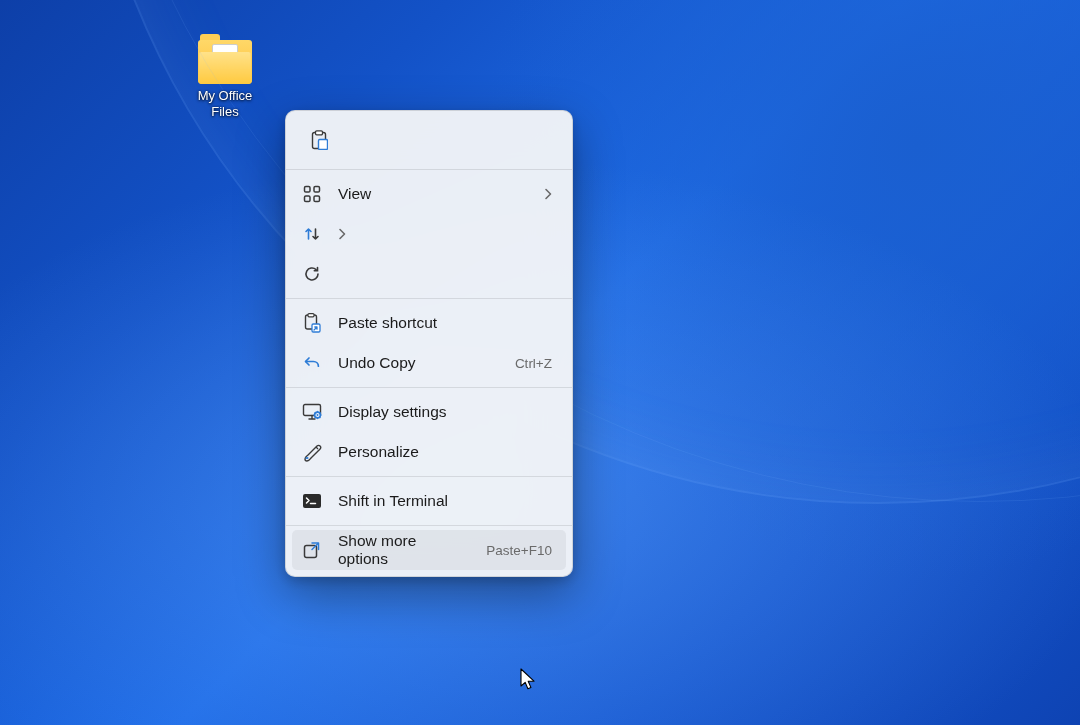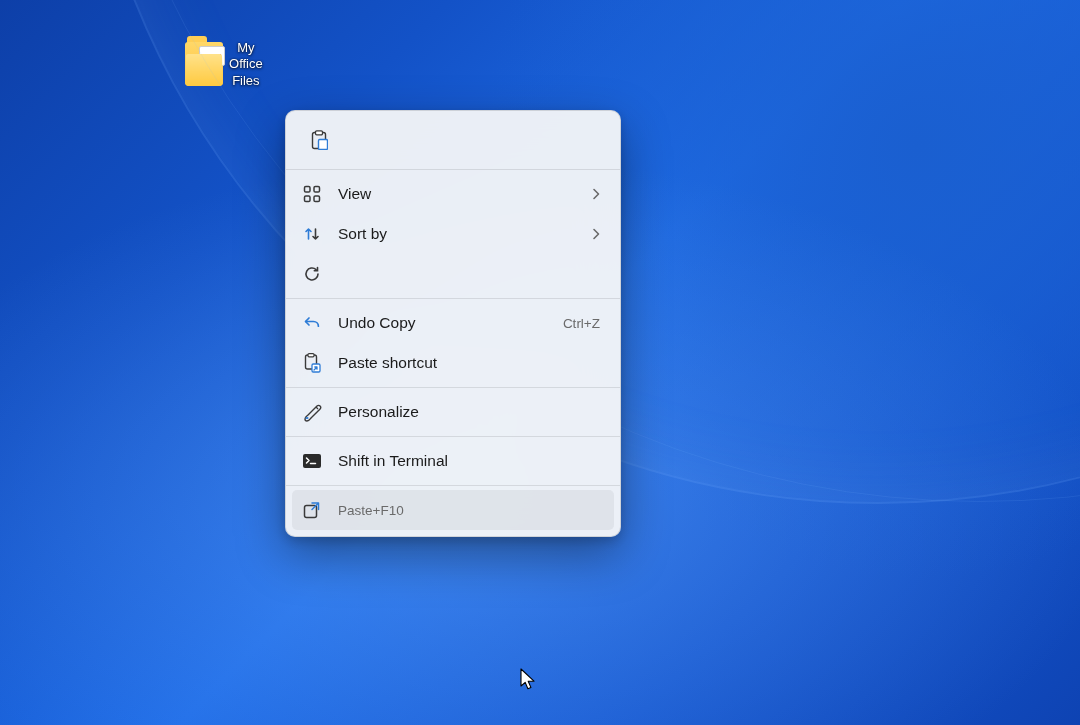--- a/index.html
+++ b/index.html
@@ -20,21 +20,21 @@
       border:2px solid rgba(120,180,255,0.18);
       box-shadow: inset 0 0 80px rgba(150,200,255,0.12);
     }
     body::after{
       width:1800px; height:1800px; top:-1300px; right:-800px;
       border:1px solid rgba(120,180,255,0.12);
     }
     
     .desktop-icon{
       position:absolute; top:40px; left:185px; width:80px;
-      display:flex; align-items:center; gap:4px;
+      display:flex; flex-direction:column; align-items:center; gap:4px;
       cursor:pointer;
     }
     .folder{ width:54px; height:44px; position:relative; }
     .folder-back{
       position:absolute; inset:0;
       background:linear-gradient(180deg,#ffd868 0%, #ffc23c 100%);
       border-radius:3px 3px 4px 4px;
     }
     .folder-tab{
       position:absolute; top:-6px; left:2px; width:20px; height:8px;
@@ -52,21 +52,21 @@
       display:flex; align-items:center; justify-content:center; gap:1px;
     }
     .mini{ width:5px; height:5px; }
     .mini.w{background:#2b579a;} .mini.x{background:#217346;} .mini.p{background:#d24726;}
     .icon-label{
       color:#fff; font-size:13px; line-height:1.25; text-align:center;
       text-shadow:0 1px 3px rgba(0,0,0,0.8),0 0 2px rgba(0,0,0,0.6);
     }
     
     .context-menu{
-      position:absolute; top:110px; left:285px; width:336px;
+      position:absolute; top:110px; left:285px; width:288px;
       background:rgba(248,248,248,0.94);
       border:1px solid rgba(0,0,0,0.12);
       border-radius:10px;
       box-shadow:0 18px 48px rgba(0,0,0,0.38), 0 4px 12px rgba(0,0,0,0.18);
       backdrop-filter:blur(20px);
       padding:6px; z-index:10;
     }
     .action-row{ padding:6px 8px 8px; display:flex; }
     .action-btn{
       width:38px; height:34px; border-radius:5px;
@@ -135,62 +135,73 @@
         </svg>
       </span>
   </div>
   <div class="menu-item">
     <span class="mi-icon">
         <svg width="18" height="18" viewBox="0 0 18 18" fill="none" stroke-width="1.6" stroke-linecap="round" stroke-linejoin="round">
           <path d="M5.5 14V4M3 6.5 5.5 4 8 6.5" stroke="#2e7cd6"></path>
           <path d="M12.5 4v10M10 11.5 12.5 14 15 11.5" stroke="#3a3a3a"></path>
         </svg>
       </span>
-    <span class="mi-label">Sort by</span>
     <span class="mi-chevron">
         <svg width="8" height="12" viewBox="0 0 8 12" fill="none" stroke="currentColor" stroke-width="1.6" stroke-linecap="round" stroke-linejoin="round">
           <path d="M2 1.5 6.5 6 2 10.5"></path>
         </svg>
       </span>
   </div>
   <div class="menu-item">
     <span class="mi-icon">
         <svg width="18" height="18" viewBox="0 0 18 18" fill="none" stroke="#3a3a3a" stroke-width="1.6" stroke-linecap="round">
           <path d="M15 9a6 6 0 1 1-1.9-4.4"></path>
           <path d="M14.5 2.5v3.2h-3.2"></path>
         </svg>
       </span>
   </div>
 
   <div class="sep"></div>
 
-  <div class="menu-item">
-    <span class="mi-icon">
-        <svg width="18" height="18" viewBox="0 0 18 18" fill="none" stroke="#2e7cd6" stroke-width="1.7" stroke-linecap="round" stroke-linejoin="round">
-          <path d="M6 4 2.5 7.5 6 11"></path>
-          <path d="M2.8 7.5h7.7c2.7 0 4.9 2.1 4.9 4.7"></path>
-        </svg>
-      </span>
-    <span class="mi-label">Undo Copy</span>
-    <span class="mi-accel">Ctrl+Z</span>
-  </div>
   <div class="menu-item">
     <span class="mi-icon">
         <svg width="18" height="20" viewBox="0 0 18 20">
           <rect x="2.5" y="2" width="11" height="14" rx="2" fill="none" stroke="#3a3a3a" stroke-width="1.4"></rect>
           <rect x="5" y="0.6" width="6" height="3.2" rx="1" fill="#fff" stroke="#3a3a3a" stroke-width="1.2"></rect>
           <rect x="9" y="11" width="8" height="8" rx="1.2" fill="#fff" stroke="#2e7cd6" stroke-width="1.3"></rect>
           <path d="M11 17l3-3m0 0h-2.2m2.2 0v2.2" stroke="#2e7cd6" stroke-width="1.3" fill="none" stroke-linecap="round" stroke-linejoin="round"></path>
         </svg>
       </span>
     <span class="mi-label">Paste shortcut</span>
   </div>
-
-  <div class="sep"></div>
-
+  <div class="menu-item">
+    <span class="mi-icon">
+        <svg width="18" height="18" viewBox="0 0 18 18" fill="none" stroke="#2e7cd6" stroke-width="1.7" stroke-linecap="round" stroke-linejoin="round">
+          <path d="M6 4 2.5 7.5 6 11"></path>
+          <path d="M2.8 7.5h7.7c2.7 0 4.9 2.1 4.9 4.7"></path>
+        </svg>
+      </span>
+    <span class="mi-label">Undo Copy</span>
+    <span class="mi-accel">Ctrl+Z</span>
+  </div>
+
+  <div class="sep"></div>
+
+  <div class="menu-item">
+    <span class="mi-icon">
+        <svg width="20" height="18" viewBox="0 0 20 18" fill="none" stroke="#3a3a3a" stroke-width="1.4">
+          <rect x="1.5" y="1.5" width="17" height="11" rx="1.5"></rect>
+          <path d="M7 16h6M10 12.5V16" stroke-linecap="round"></path>
+          <circle cx="15.5" cy="12" r="3" fill="#fff" stroke="#2e7cd6"></circle>
+          <circle cx="15.5" cy="12" r="1" fill="#2e7cd6" stroke="none"></circle>
+          <path d="M15.5 8.5v1M15.5 14.5v1M12 12h1M18 12h1M13.2 9.7l.7.7M17.3 13.8l.7.7M17.3 10.4l.7-.7M13.2 14.5l.7-.7" stroke="#2e7cd6" stroke-linecap="round"></path>
+        </svg>
+      </span>
+    <span class="mi-label">Display settings</span>
+  </div>
   <div class="menu-item">
     <span class="mi-icon">
         <svg width="20" height="20" viewBox="0 0 20 20" fill="none">
           <path d="M3 17c0-2 1.8-3 3-4L15 4c.9-.9 2.3-.9 3.1 0 .9.9.9 2.3 0 3.1L9 16c-1 1.2-2 3-4 3-1 0-2-.9-2-2Z" stroke="#3a3a3a" stroke-width="1.4" stroke-linejoin="round"></path>
           <path d="M14 5l2 2" stroke="#3a3a3a" stroke-width="1.3"></path>
           <ellipse cx="5" cy="16" rx="1.6" ry="1.1" fill="#2e7cd6"></ellipse>
         </svg>
       </span>
     <span class="mi-label">Personalize</span>
   </div>
@@ -210,20 +221,21 @@
   <div class="sep"></div>
 
   <div class="menu-item hovered">
     <span class="mi-icon">
         <svg width="18" height="18" viewBox="0 0 18 18" fill="none" stroke-width="1.5" stroke-linecap="round" stroke-linejoin="round">
           <rect x="1.5" y="4.5" width="12" height="12" rx="2" stroke="#3a3a3a"></rect>
           <path d="M9 2h6.5V8.5" stroke="#2e7cd6"></path>
           <path d="M15 2.5 9 8.5" stroke="#2e7cd6"></path>
         </svg>
       </span>
+    <span class="mi-label">Show more options</span>
     <span class="mi-accel">Paste+F10</span>
   </div>
 </div>
 
 <div class="cursor">
   <svg width="17" height="24" viewBox="0 0 17 24">
       <path d="M1 1v17l4.2-3.6 2.7 6.3 3-1.3-2.7-6.2H14z" fill="#fff" stroke="#000" stroke-width="1.1" stroke-linejoin="round"></path>
     </svg>
 </div>
 

